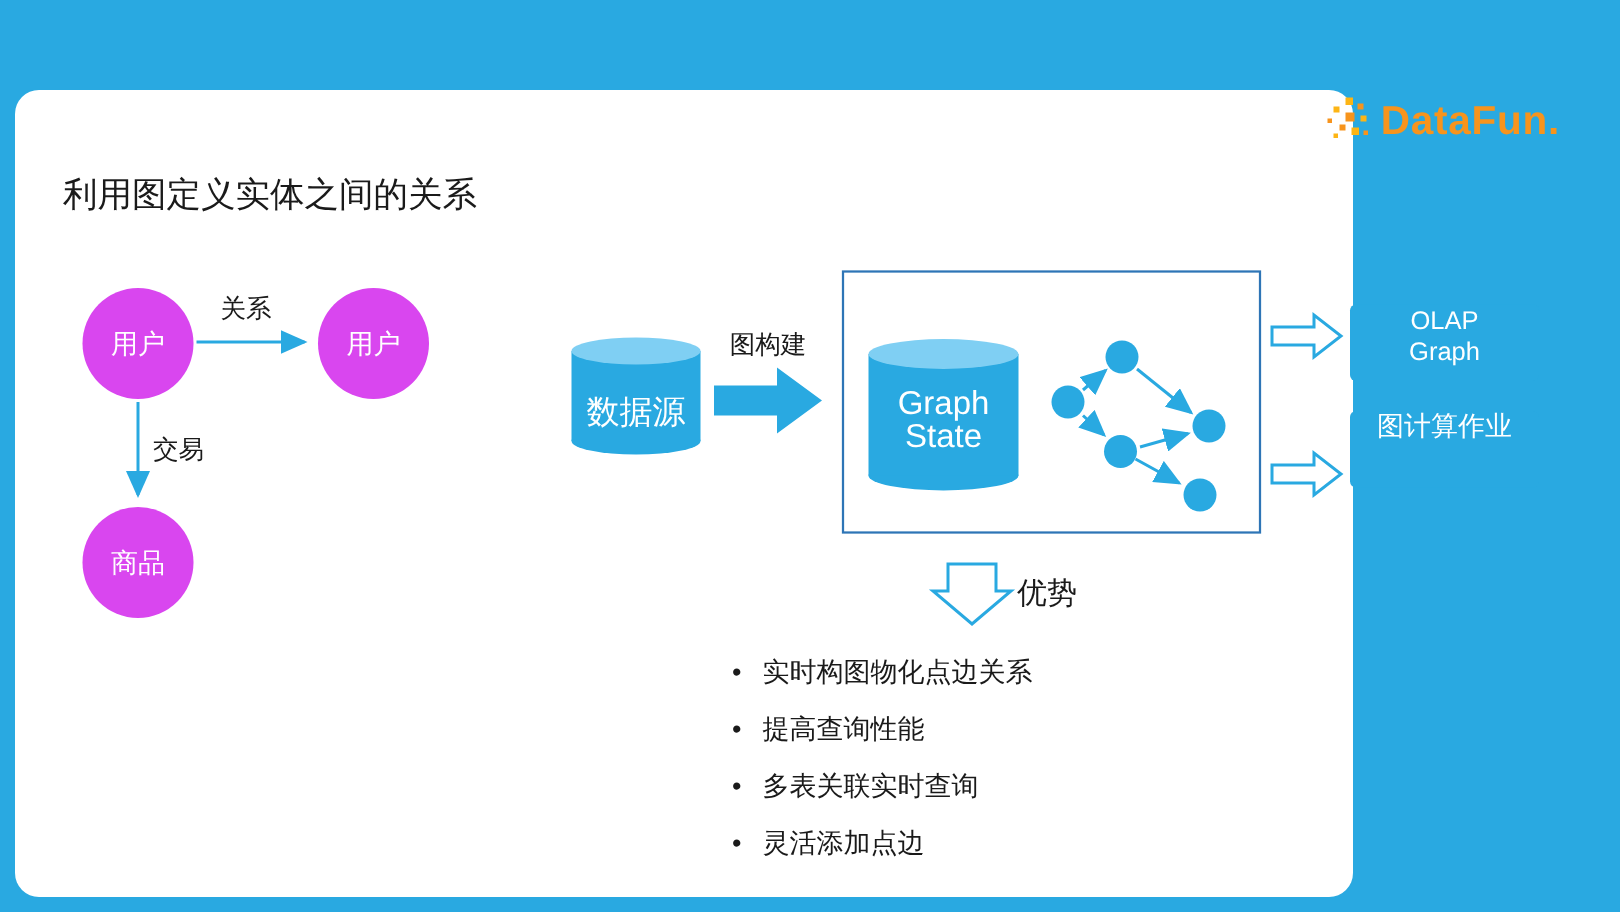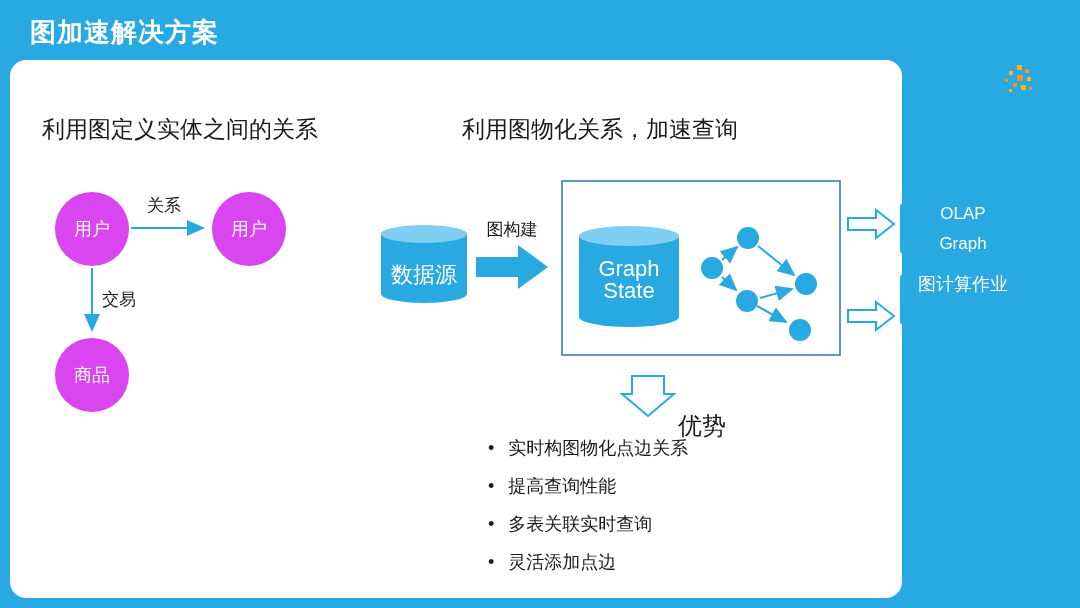--- a/index.html
+++ b/index.html
@@ -37,51 +37,51 @@
 
   .cyl-label { position:absolute; color:#ffffff; font-size:22px; text-align:center; }
   .lbl-datasource { left:370px; top:200px; width:88px; }
   .lbl-graphstate { left:568px; top:198px; width:102px; line-height:22px; }
 
   .lbl-build { position:absolute; left:462px; top:158px; width:80px; text-align:center;
                font-size:17px; color:#1a1a1a; }
 
   .out-box { position:absolute; width:126px; height:51px; background:#29A9E1;
              border-radius:4px; color:#ffffff; display:flex; flex-direction:column;
-             align-items:center; justify-content:space-between; font-size:17px; line-height:21px; }
+             align-items:center; justify-content:flex-start; font-size:17px; line-height:21px; }
   .box-olap { left:890px; top:143px; }
   .box-job  { left:890px; top:214px; font-size:18px; }
 
-  .lbl-advantage { position:absolute; left:668px; top:322px; font-size:24px; color:#1a1a1a;margin-top:28px; }
+  .lbl-advantage { position:absolute; left:668px; top:322px; font-size:20px; color:#1a1a1a; }
 
   .bullet-list { position:absolute; left:478px; top:376px; list-style:none; }
   .bullet-list li { display:flex; align-items:center; height:24px; margin-bottom:14px;
                     font-size:18px; color:#1a1a1a; }
   .bullet-dot { margin-right:14px; font-size:18px; color:#1a1a1a; }
 </style>
 </head>
 <body>
 
 <div class="slide">
 
-  <div class="slide-title">图加速解决方案</div>
 
   <div class="logo">
     <svg class="logo-dots" width="32" height="32" viewBox="0 0 32 32">
       <rect x="13" y="1" width="5" height="5" fill="#FDB515"></rect>
       <rect x="21" y="5" width="4" height="4" fill="#F7941D"></rect>
       <rect x="5" y="7" width="4" height="4" fill="#FDB515"></rect>
       <rect x="13" y="11" width="6" height="6" fill="#F7941D"></rect>
       <rect x="23" y="13" width="4" height="4" fill="#FDB515"></rect>
       <rect x="1" y="15" width="3" height="3" fill="#F7941D"></rect>
       <rect x="9" y="19" width="4" height="4" fill="#F7941D"></rect>
       <rect x="17" y="21" width="5" height="5" fill="#FDB515"></rect>
       <rect x="25" y="23" width="3" height="3" fill="#F7941D"></rect>
       <rect x="5" y="25" width="3" height="3" fill="#FDB515"></rect>
     </svg>
+    <span class="logo-text">DataFun.</span>
   </div>
 
   <div class="content">
 
     <svg class="svg-layer" width="1060" height="538" viewBox="0 0 1060 538">
       <defs>
         <marker id="ah" markerWidth="10" markerHeight="8" refX="8" refY="4" orient="auto">
           <path d="M0,0 L9,4 L0,8 z" fill="#29A9E1"></path>
         </marker>
       </defs>
@@ -118,21 +118,20 @@
         <circle cx="790" cy="270" r="11" fill="#29A9E1"></circle>
       </g>
 
       <polygon transform="translate(838,150)" points="0,8 28,8 28,0 46,14 28,28 28,20 0,20" fill="#ffffff" stroke="#29A9E1" stroke-width="2"></polygon>
       <polygon transform="translate(838,242)" points="0,8 28,8 28,0 46,14 28,28 28,20 0,20" fill="#ffffff" stroke="#29A9E1" stroke-width="2"></polygon>
 
       <polygon points="622,316 654,316 654,334 664,334 638,356 612,334 622,334" fill="#ffffff" stroke="#29A9E1" stroke-width="2"></polygon>
     </svg>
 
     <div class="section-title st-left">利用图定义实体之间的关系</div>
-    <div class="section-title st-right">利用图物化关系，加速查询</div>
 
     <div class="circle-node cn-user1">
         <span>用户</span>
       </div>
     <div class="circle-node cn-user2">
         <span>用户</span>
       </div>
     <div class="circle-node cn-product">
         <span>商品</span>
       </div>

